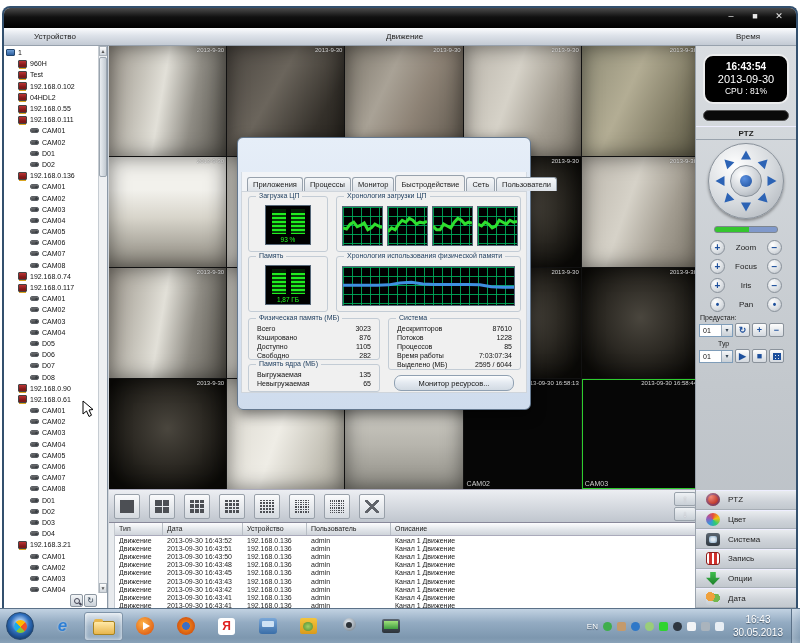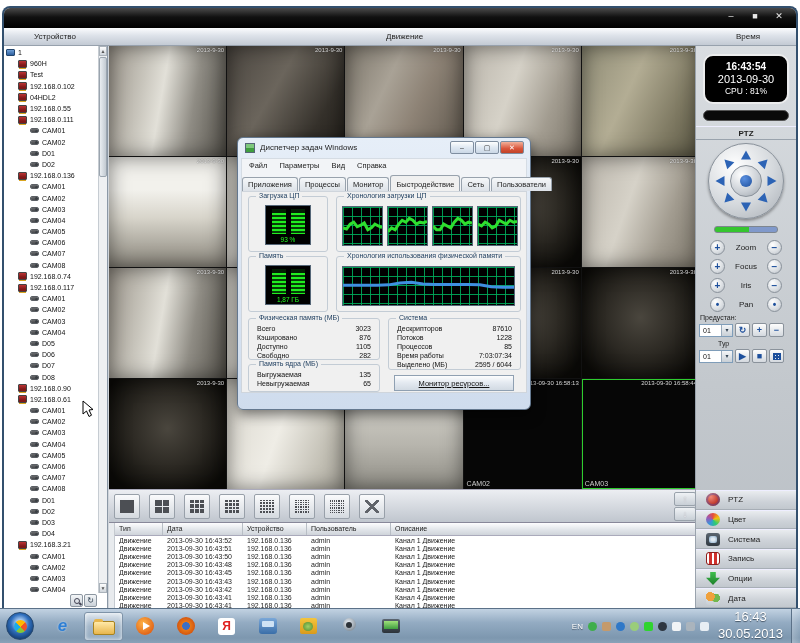--- a/index.html
+++ b/index.html
@@ -144,43 +144,43 @@
   .tm-ico{position:absolute;left:7px;top:5px;width:10px;height:10px;background:
     linear-gradient(#7ec87e 50%,#3f9e3f 50%),#fff;border:1px solid #567;}
   .tm-title .t{position:absolute;left:22px;top:5px;}
   .tm-btns{position:absolute;right:6px;top:3px;display:flex;gap:1px;}
   .tm-btns span{width:24px;height:13px;border:1px solid #7f8ea0;border-radius:2px;
     background:linear-gradient(#fdfefe,#dfe8f2 50%,#cbd8e6);font-size:7px;text-align:center;line-height:12px;color:#333;}
   .tm-btns .cl{background:linear-gradient(#f2b19a,#d9553b 60%,#c14328);color:#fff;}
   .tm-menu{position:absolute;left:3px;right:3px;top:20px;height:14px;background:#f2f4f7;border:1px solid #d5dce4;border-bottom:none;
     font-size:7.5px;color:#222;display:flex;gap:12px;padding:2px 0 0 7px;}
   .tm-tabsrow{position:absolute;left:3px;right:3px;top:34px;height:19px;background:#f2f4f7;border-left:1px solid #d5dce4;border-right:1px solid #d5dce4;
-    display:flex;align-items:flex-end;font-size:7.5px;color:#222;}
+    display:flex;align-items:flex-end;padding-left:5px;font-size:7.5px;color:#222;}
   .tm-tab{border:1px solid #98a2ad;border-bottom:none;border-radius:3px 3px 0 0;
     background:linear-gradient(#f5f7f9,#dde2e8);padding:2px 5px;margin-right:1px;}
   .tm-tab.active{background:#f0f0f0;padding-top:4px;position:relative;z-index:2;}
   .tm-body{position:absolute;left:3px;right:3px;top:53px;bottom:16px;background:#f0f0f0;border:1px solid #cfd5dc;}
   .grp{position:absolute;border:1px solid #c3ccd5;border-radius:3px;}
   .grp .gt{position:absolute;left:7px;top:-5px;background:#f0f0f0;padding:0 3px;font-size:7px;color:#1a3a5c;}
   .meterbox{position:absolute;left:50%;transform:translateX(-50%);top:8px;width:46px;height:40px;background:#000;border:1px solid #567;}
   .meterbox .col{position:absolute;top:3px;bottom:10px;width:14px;
     background:repeating-linear-gradient(#20ef20 0 2px,#063f06 2px 4px);}
   .meterbox .col.c1{left:6px;}  .meterbox .col.c2{left:25px;}
   .meterbox .col::before{content:"";position:absolute;left:0;right:0;top:0;height:15%;background:#041f04;}
   .meterbox .mlabel{position:absolute;left:0;right:0;bottom:1px;text-align:center;color:#2f2;font-size:6.5px;}
   .graph{position:absolute;background-color:#000;border:1px solid #567;
     background-image:linear-gradient(rgba(0,170,90,.9) 1px,transparent 1px),linear-gradient(90deg,rgba(0,170,90,.9) 1px,transparent 1px);
     background-size:9px 9px;}
   .graph svg{position:absolute;left:0;top:0;width:100%;height:100%;}
   .statrow{display:flex;justify-content:space-between;font-size:7px;color:#111;padding:0 8px;height:9px;align-items:center;}
   .tm-status{position:absolute;left:0;right:0;bottom:0;height:16px;background:linear-gradient(#f4f6f8,#dfe4ea);
     border-top:1px solid #b8c0c8;display:flex;font-size:7.5px;color:#222;border-radius:0 0 5px 5px;}
   .tm-status span{padding:3px 8px 0 8px;border-right:1px solid #c3cad2;}
-  .rsrcbtn{position:absolute;border:1px solid #8fa0b2;border-radius:0;background:linear-gradient(#fcfdfe,#e3e9f0 50%,#d2dae3);
-    font-size:7.5px;text-align:center;color:#111;text-decoration:underline;}
+  .rsrcbtn{position:absolute;border:1px solid #8fa0b2;border-radius:7px;background:linear-gradient(#fcfdfe,#e3e9f0 50%,#d2dae3);
+    font-size:7.5px;text-align:center;color:#111;}
 
   
   .cursor{position:absolute;left:82px;top:400px;z-index:60;}
 
   
   .taskbar{position:absolute;left:0;bottom:0;width:800px;height:35px;
     background:linear-gradient(#c2d2e2,#93abc2 40%,#7d97af 85%,#8aa2b8);border-top:1px solid #5b7188;display:flex;align-items:center;}
   .orb{width:28px;height:28px;border-radius:50%;margin:0 8px 0 6px;
     background:radial-gradient(circle at 50% 40%,#cfe6ff 10%,#2f6fbe 45%,#123a6e 80%);
     border:1px solid #1c3least;position:relative;border:1px solid #27496f;}
@@ -202,21 +202,21 @@
   .ti-photo{background:linear-gradient(#f4c53d,#d99a1b);border-radius:2px;width:17px;height:16px;margin:2px auto;position:relative;}
   .ti-photo::after{content:"";position:absolute;left:3px;top:4px;width:10px;height:9px;border-radius:50%;background:radial-gradient(#9fd06a,#4f8a2a);}
   .ti-cam{width:18px;height:18px;margin:1px auto;position:relative;}
   .ti-cam::before{content:"";position:absolute;left:2px;top:1px;width:13px;height:13px;border-radius:50%;background:radial-gradient(circle at 40% 35%,#e8eef4,#8d98a2 70%);}
   .ti-cam::after{content:"";position:absolute;left:5.5px;top:4.5px;width:6px;height:6px;border-radius:50%;background:#2c3238;}
   .ti-disp{background:linear-gradient(#5b6570,#2c333a);border-radius:2px;width:18px;height:14px;margin:3px auto;position:relative;}
   .ti-disp::after{content:"";position:absolute;left:2px;top:2px;width:14px;height:8px;background:linear-gradient(#9fe07a,#3f9e3f);}
   .tray{margin-left:auto;display:flex;align-items:center;gap:5px;padding-right:4px;}
   .lang{color:#fff;font-size:8px;text-shadow:0 1px 1px #456;}
   .tico{width:9px;height:9px;border-radius:2px;}
-  .tbclock{color:#fff;font-size:13px;text-align:center;line-height:1.3;text-shadow:0 1px 1px #456;margin:0 4px;}
+  .tbclock{color:#fff;font-size:10px;text-align:center;line-height:1.3;text-shadow:0 1px 1px #456;margin:0 4px;}
   .showdesk{width:9px;height:35px;border-left:1px solid #5b7188;background:linear-gradient(90deg,rgba(255,255,255,.25),rgba(255,255,255,.05));}
 </style>
 </head>
 <body>
 
 <div class="app">
   <div class="titlebar">
     <span class="t">CMS</span>
     <span class="winbtns">
       <span>–</span>
@@ -849,35 +849,20 @@
         </div>
         <div class="rmi">
           <span class="ric mi-exit"></span>
           <span>Дата</span>
         </div>
       </div>
   </div>
 </div>
 
 <div class="tm">
-  <div class="tm-title">
-    <div class="tm-ico"></div>
-    <span class="t">Диспетчер задач Windows</span>
-    <div class="tm-btns">
-      <span>‒</span>
-      <span>▢</span>
-      <span class="cl">✕</span>
-    </div>
-  </div>
-  <div class="tm-menu" id="tmmenu">
-      <span>Файл</span>
-      <span>Параметры</span>
-      <span>Вид</span>
-      <span>Справка</span>
-    </div>
   <div class="tm-tabsrow" id="tmtabs">
       <span class="tm-tab">Приложения</span>
       <span class="tm-tab">Процессы</span>
       <span class="tm-tab">Монитор</span>
       <span class="tm-tab active">Быстродействие</span>
       <span class="tm-tab">Сеть</span>
       <span class="tm-tab">Пользователи</span>
     </div>
   <div class="tm-body">
     <div class="grp" style="left:6px;top:4px;width:80px;height:56px">

